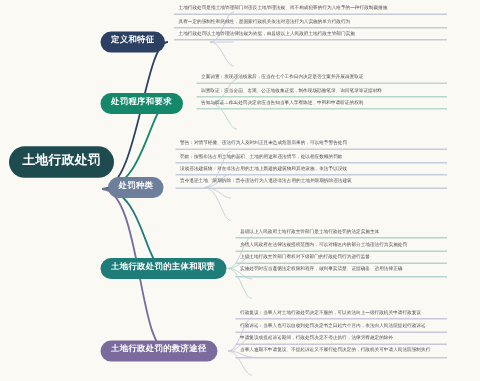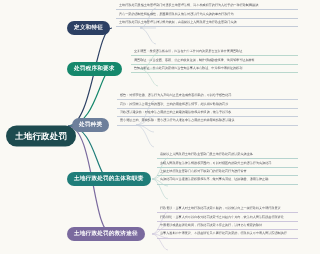--- a/index.html
+++ b/index.html
@@ -71,21 +71,21 @@
     <path d="M68,126 C96,126 96,179 110,179" fill="none" stroke="#1f7d79" stroke-width="1.2"></path>
     <path d="M68,126 C94,126 92,234 112,234" fill="none" stroke="#7a6a9e" stroke-width="1.2"></path>
 
     <path d="M140,28 C148,28 150,8 156,8 M140,28 C148,28 150,28 156,28 M140,28 C148,28 150,44 156,44" fill="none" stroke="#c3cbd8" stroke-width="0.6"></path>
     <path d="M140,69 C150,69 152,53 158,53 M140,69 C150,69 152,69 158,69 M140,69 C150,69 152,86 158,86" fill="none" stroke="#b9d8cd" stroke-width="0.6"></path>
     <path d="M136,125 C146,125 148,101 154,101 M136,125 C146,125 148,116 154,116 M136,125 C146,125 148,132 154,132 M136,125 C146,125 148,147 154,147" fill="none" stroke="#c6cedb" stroke-width="0.6"></path>
     <path d="M152,179 C160,179 162,158 168,158 M152,179 C160,179 162,171 168,171 M152,179 C160,179 162,186 168,186 M152,179 C160,179 162,199 168,199" fill="none" stroke="#b6d4cf" stroke-width="0.6"></path>
     <path d="M152,234 C160,234 162,212 168,212 M152,234 C160,234 162,225 168,225 M152,234 C160,234 162,238 168,238 M152,234 C160,234 162,250 168,250" fill="none" stroke="#cdc6dc" stroke-width="0.6"></path>
   </svg>
 
-  <div class="node root" style="top:136px;">
+  <div class="node root" style="top:108px;">
     <span>土地行政处罚</span>
   </div>
 
   <div class="node branch" style="left:67px;top:28px;background:#2c4063;">
     <span>定义和特征</span>
   </div>
   <div class="leafgroup g1" style="left:116px;top:2px;width:182px;">
     <div class="leaf">土地行政处罚是指土地管理部门对违反土地管理法规、尚不构成犯罪的行为人给予的一种行政制裁措施</div>
     <div class="leaf">具有一定的强制性和惩戒性，是国家行政机关依法对违法行为人实施的单方行政行为</div>
     <div class="leaf">土地行政处罚以土地管理法律法规为依据，由县级以上人民政府土地行政主管部门实施</div>

